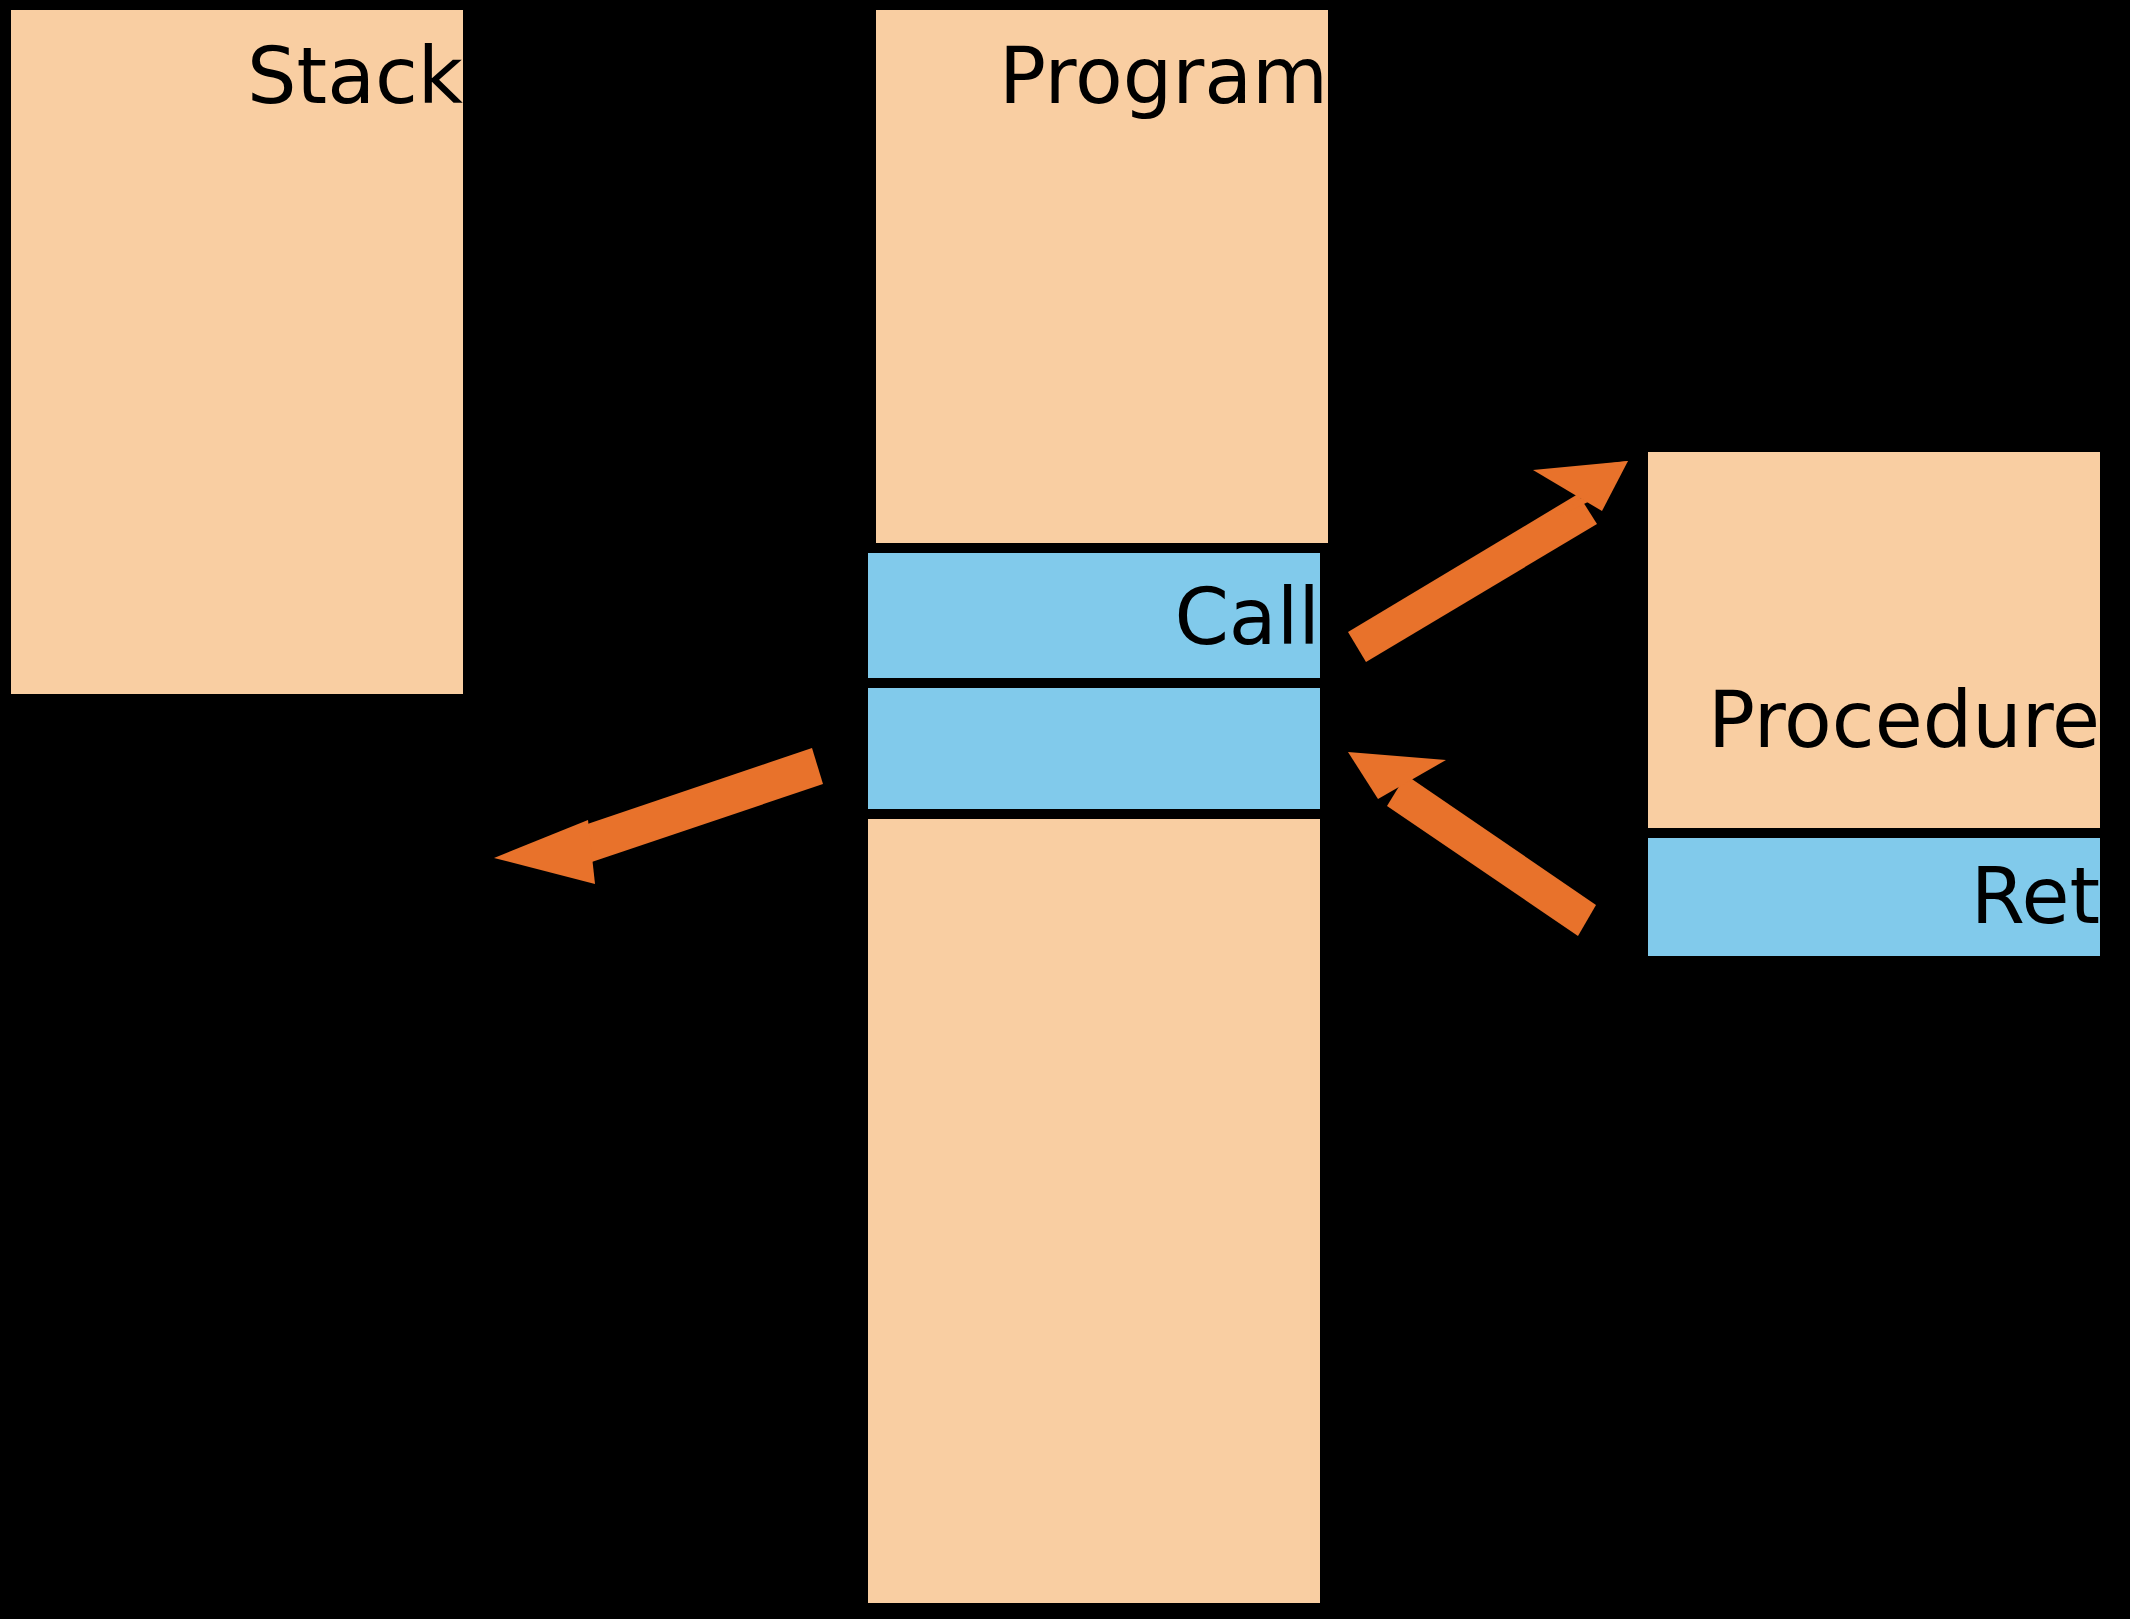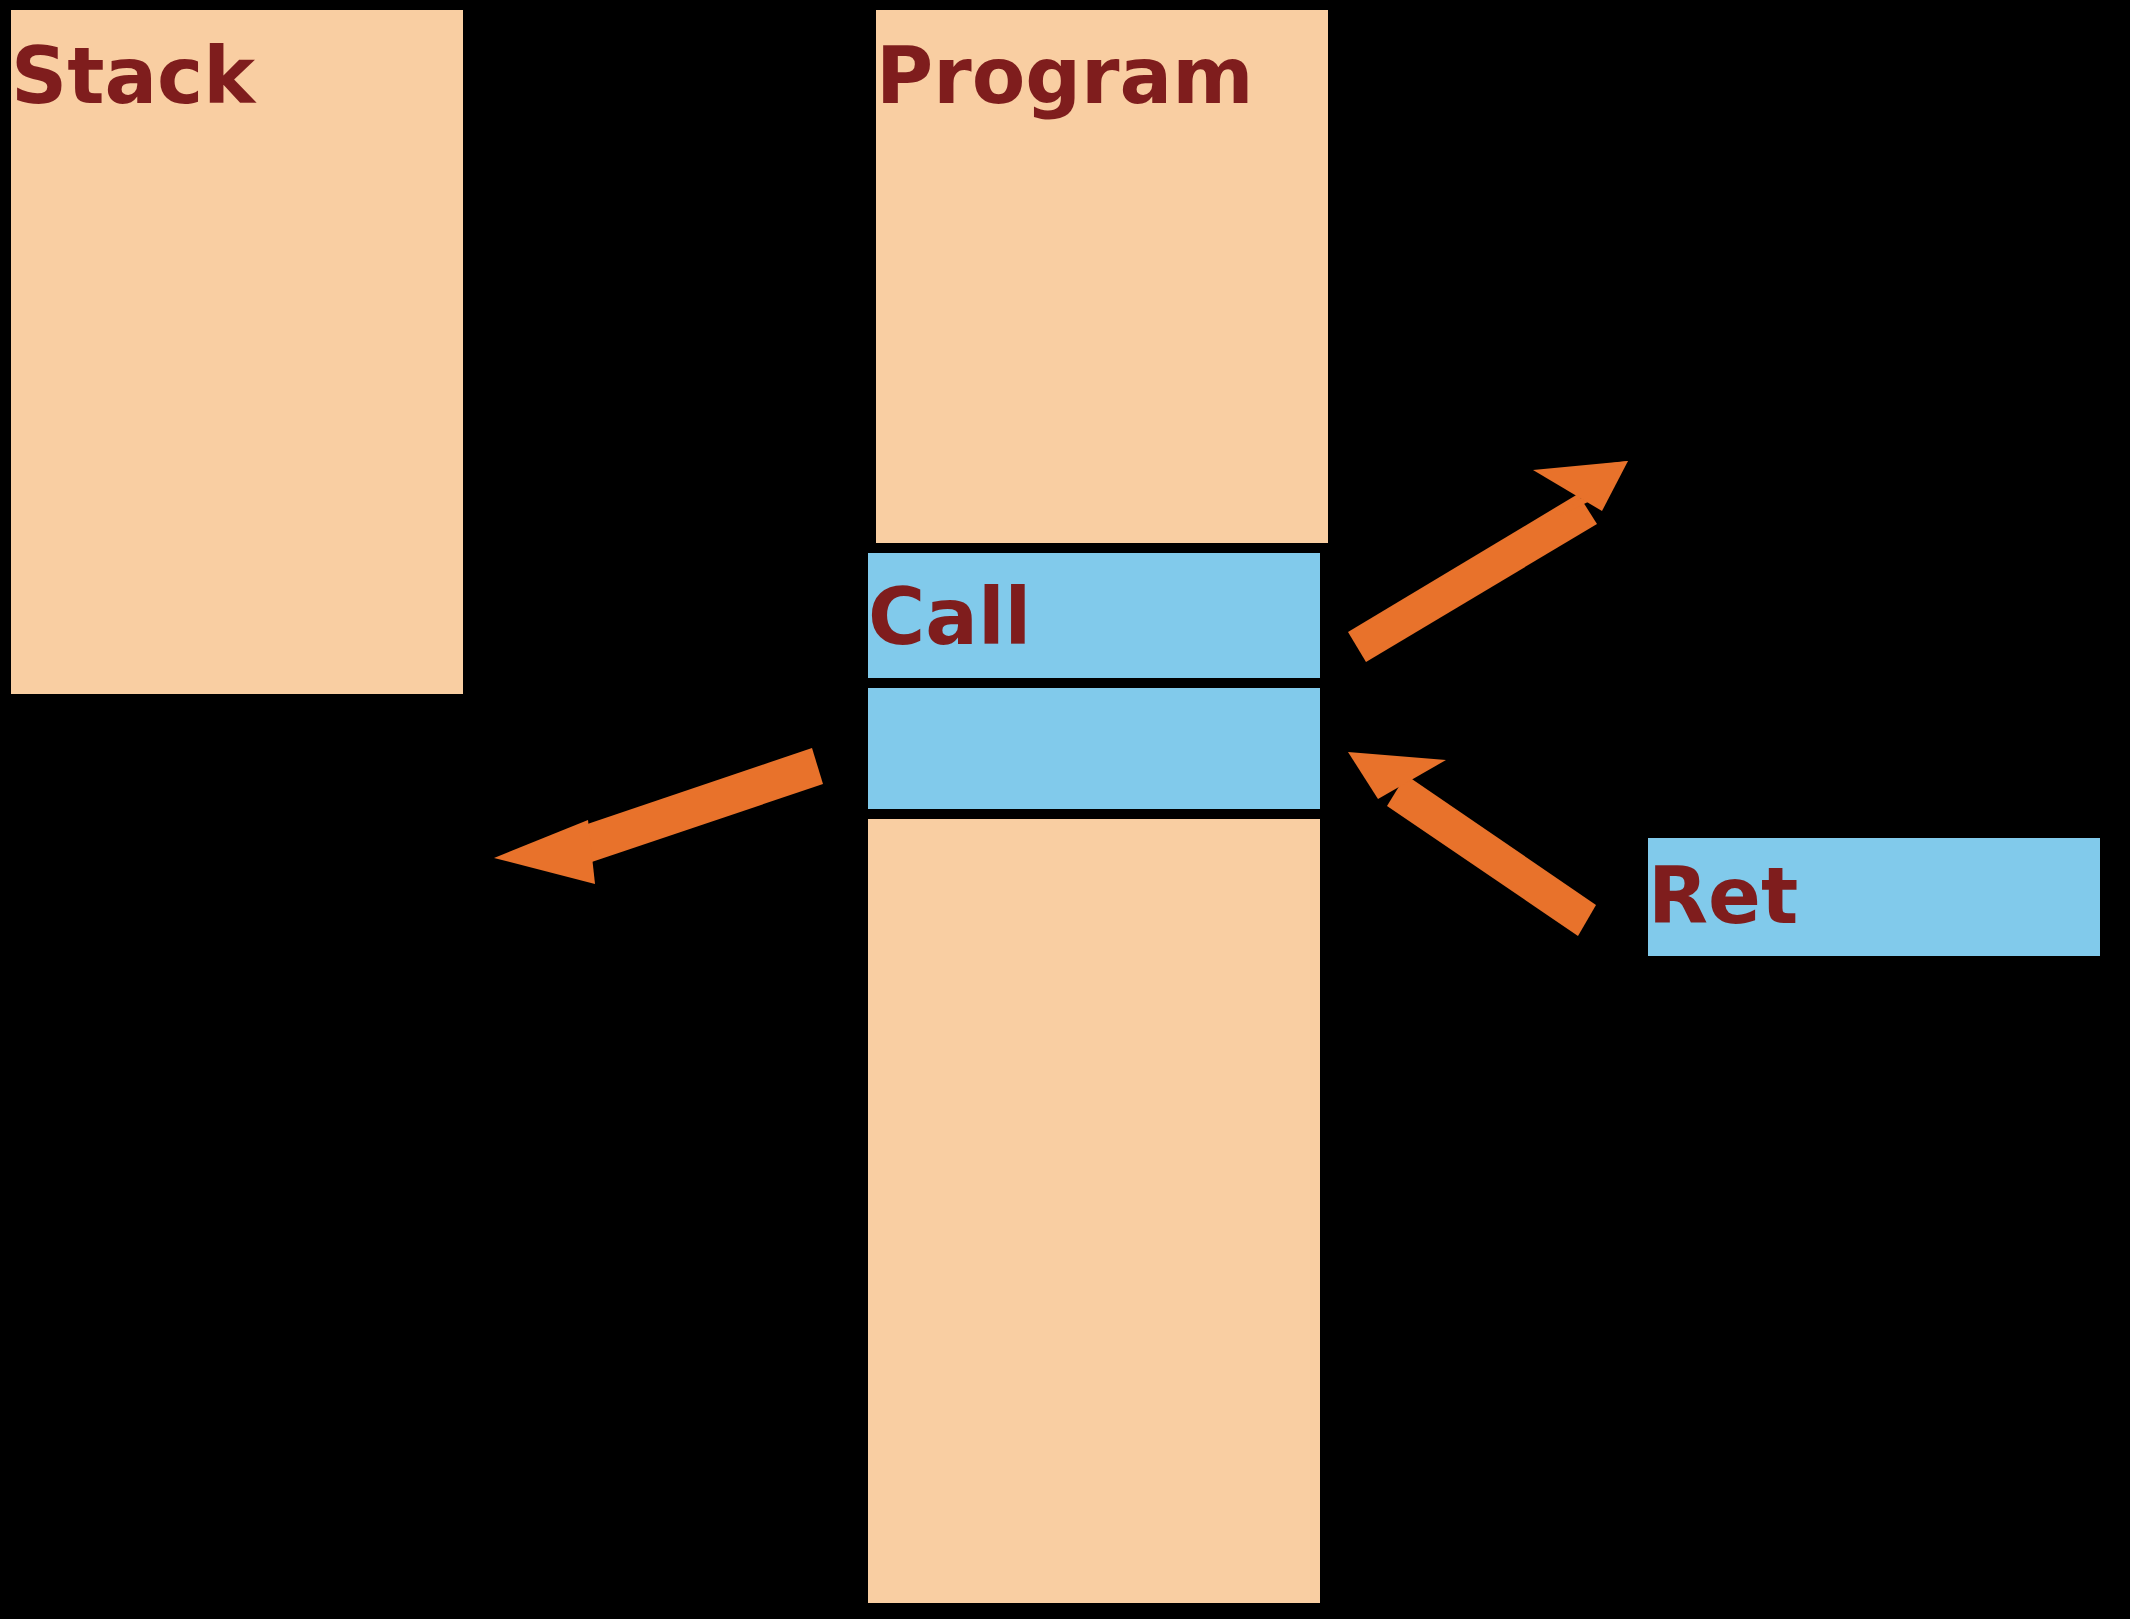--- a/index.html
+++ b/index.html
@@ -21,23 +21,23 @@
     box-sizing: border-box;
     border: 5px solid #000000;
   }
   .fill-orange { background: #F9CEA2; }
   .fill-blue   { background: #81CAEB; }
 
   .label {
     position: absolute;
     width: 100%;
     left: 0;
-    text-align: left;
-    color: #7f1d1d;
-    font-weight: 700;
+    text-align: right;
+    color: #000000;
+    font-weight: 400;
     line-height: 1.08;
     white-space: pre-line;
     pointer-events: none;
   }
 
   
   #stack-column { left: 6px;  top: 5px;   width: 462px; height: 982px; }
   #stack-body   { left: 0;    top: 0;     width: 462px; height: 694px; }
   #stack-return { left: 0;    top: 694px; width: 462px; height: 288px; }
 
@@ -84,20 +84,23 @@
       <div class="label t-program">Program</div>
     </div>
     <div id="program-call" class="box fill-blue">
       <div class="label t-call">Call</div>
     </div>
     <div id="program-slot" class="box fill-blue"></div>
     <div id="program-body-bot" class="box fill-orange"></div>
   </div>
 
   <div id="procedure-column" class="box" style="border:none;">
+    <div id="procedure-body" class="box fill-orange">
+      <div class="label t-procedure">Procedure</div>
+    </div>
     <div id="procedure-ret" class="box fill-blue">
       <div class="label t-ret">Ret</div>
     </div>
   </div>
 
   <svg id="arrow-layer" viewBox="0 0 2130 1619" width="2130" height="1619">
 
     <g>
       <path d="M 1348 632 L 1578 494 L 1597 524 L 1366 662 Z" fill="#E8722B"></path>
       <path d="M 1628 461 L 1540 472 L 1588 502 L 1559 516 Z" fill="#E8722B"></path>

